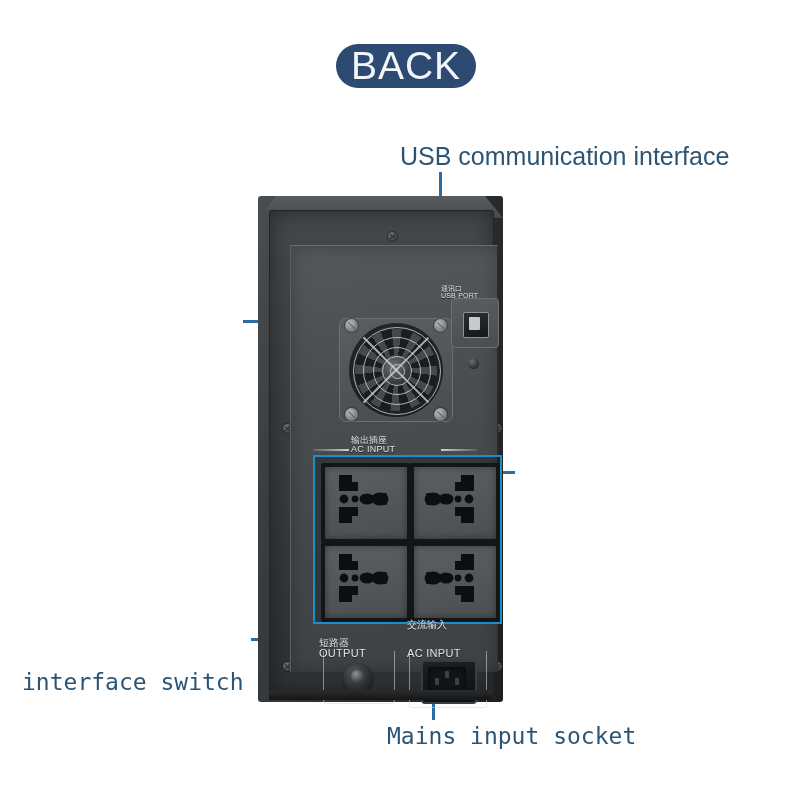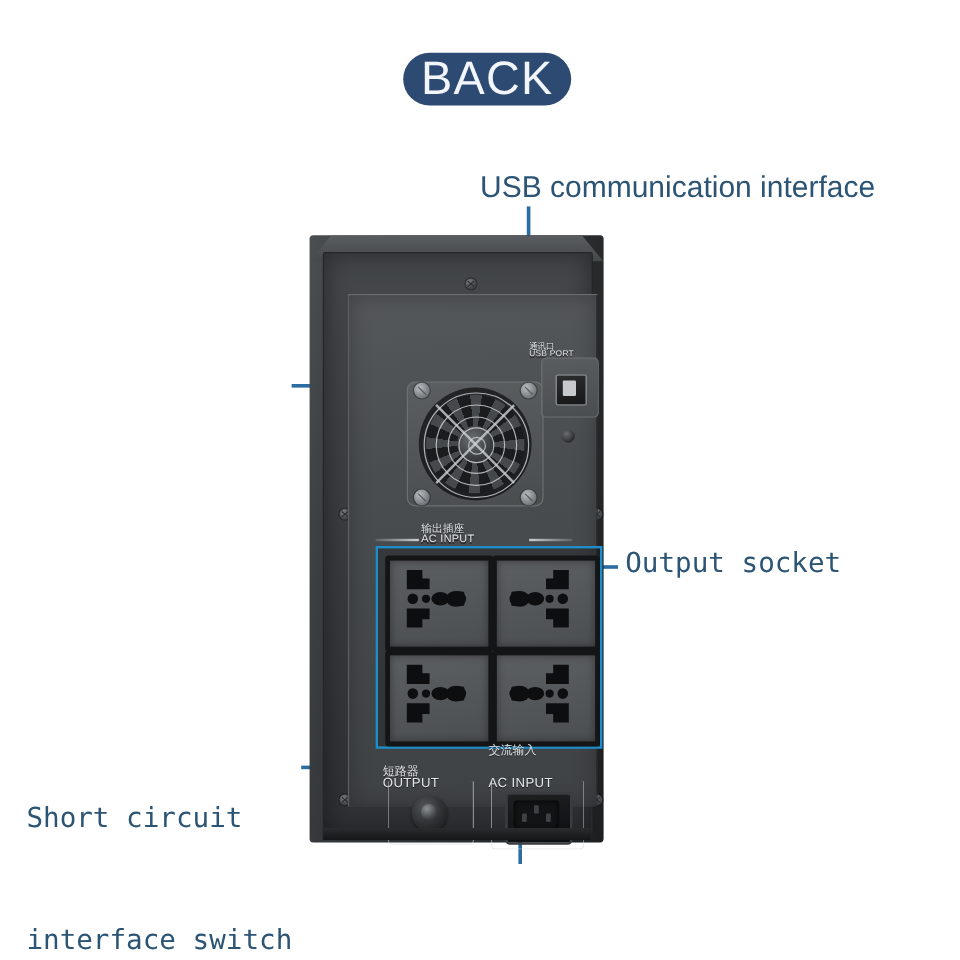--- a/index.html
+++ b/index.html
@@ -393,27 +393,26 @@
 
 <div id="stage">
 
   <div id="back-pill">
     <span>BACK</span>
   </div>
 
   <div class="anno sans" id="lbl-usb">USB communication interface</div>
 
 
-  <div class="anno mono" id="lbl-out">Output socket</div>
 
   <div class="anno mono" id="lbl-short">
-    <div>Short circuit</div>
     <div>interface switch</div>
   </div>
 
+  <div class="anno mono" id="lbl-mains">Mains input socket</div>
 
   <div class="lead v" id="lead-usb-v"></div>
   <div class="arrow down" id="lead-usb-a"></div>
 
   <div class="lead h" id="lead-fan-h"></div>
   <div class="arrow right" id="lead-fan-a"></div>
 
   <div class="lead h" id="lead-out-h"></div>
   <div class="arrow left" id="lead-out-a"></div>
 

